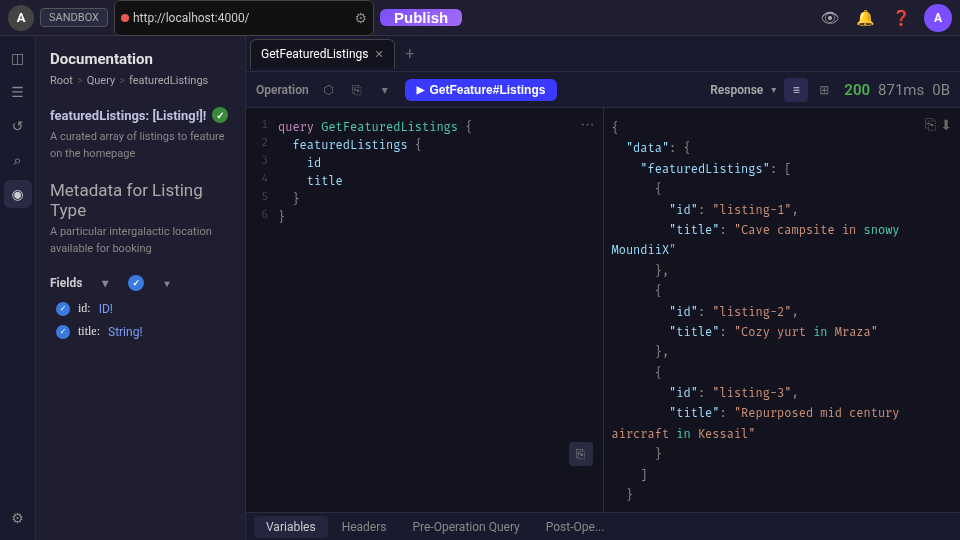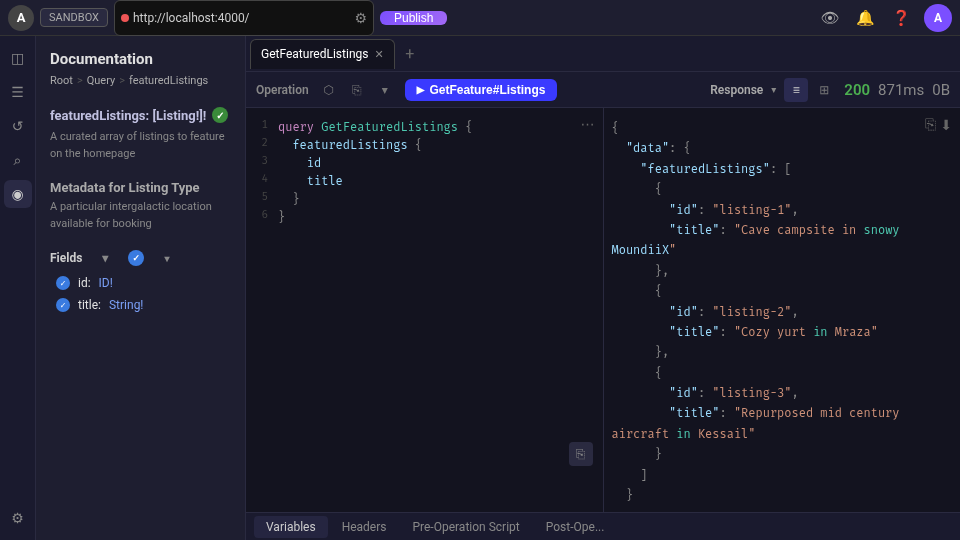--- a/index.html
+++ b/index.html
@@ -69,22 +69,22 @@
       color: #888;
       font-size: 14px;
       cursor: pointer;
     }
     .publish-btn {
       background: linear-gradient(135deg, #7b4fff, #a36af5);
       color: #fff;
       border: none;
       border-radius: 6px;
       padding: 0 14px;
-      font-size: 12px;
-      font-weight: 400;
+      font-size: 15px;
+      font-weight: 700;
       cursor: pointer;
     }
     .topbar-icons {
       display: flex;
       gap: 8px;
       margin-left: auto;
       align-items: center;
     }
     .topbar-icon {
       width: 28px; height: 28px;
@@ -181,22 +181,22 @@
       color: #fff;
     }
     .sidebar-desc {
       padding: 2px 14px 10px 14px;
       font-size: 11px;
       color: #888;
       line-height: 1.5;
     }
     .sidebar-meta-title {
       padding: 8px 14px 4px 14px;
-      font-size: 13px;
-      font-weight: 700;
+      font-size: 17px;
+      font-weight: 400;
       color: #aaa;
     }
     .sidebar-meta-desc {
       padding: 0 14px 10px 14px;
       font-size: 11px;
       color: #888;
       line-height: 1.5;
     }
     .sidebar-fields-header {
       padding: 8px 14px 6px 14px;
@@ -234,21 +234,21 @@
     }
     .field-dot {
       width: 14px; height: 14px;
       border-radius: 50%;
       background: #3a7be0;
       display: flex; align-items: center; justify-content: center;
       font-size: 8px;
       color: #fff;
       flex-shrink: 0;
     }
-    .field-name { color: #e0e0e0; }
+    .field-name { color: #e0e0e0; font-family: Liberation Serif, serif; }
     .field-type { color: #7a9ff5; }
 
     
     .center-panel {
       display: flex;
       flex-direction: column;
       flex: 1;
       min-width: 0;
       background: #7dd3fc;
     }
@@ -661,17 +661,17 @@
           <div>&nbsp;&nbsp;&nbsp;&nbsp;<span class="json-brace">]</span></div>
           <div>&nbsp;&nbsp;<span class="json-brace">}</span></div>
           <div></div>
         </div>
       </div>
     </div>
 
     <div class="bottom-tabs">
       <div class="bottom-tab active">Variables</div>
       <div class="bottom-tab">Headers</div>
-      <div class="bottom-tab">Pre-Operation Script</div>
+      <div class="bottom-tab">Pre-Operation Query</div>
       <div class="bottom-tab">Post-Ope...</div>
     </div>
   </div>
 </div>
 
 </body></html>

